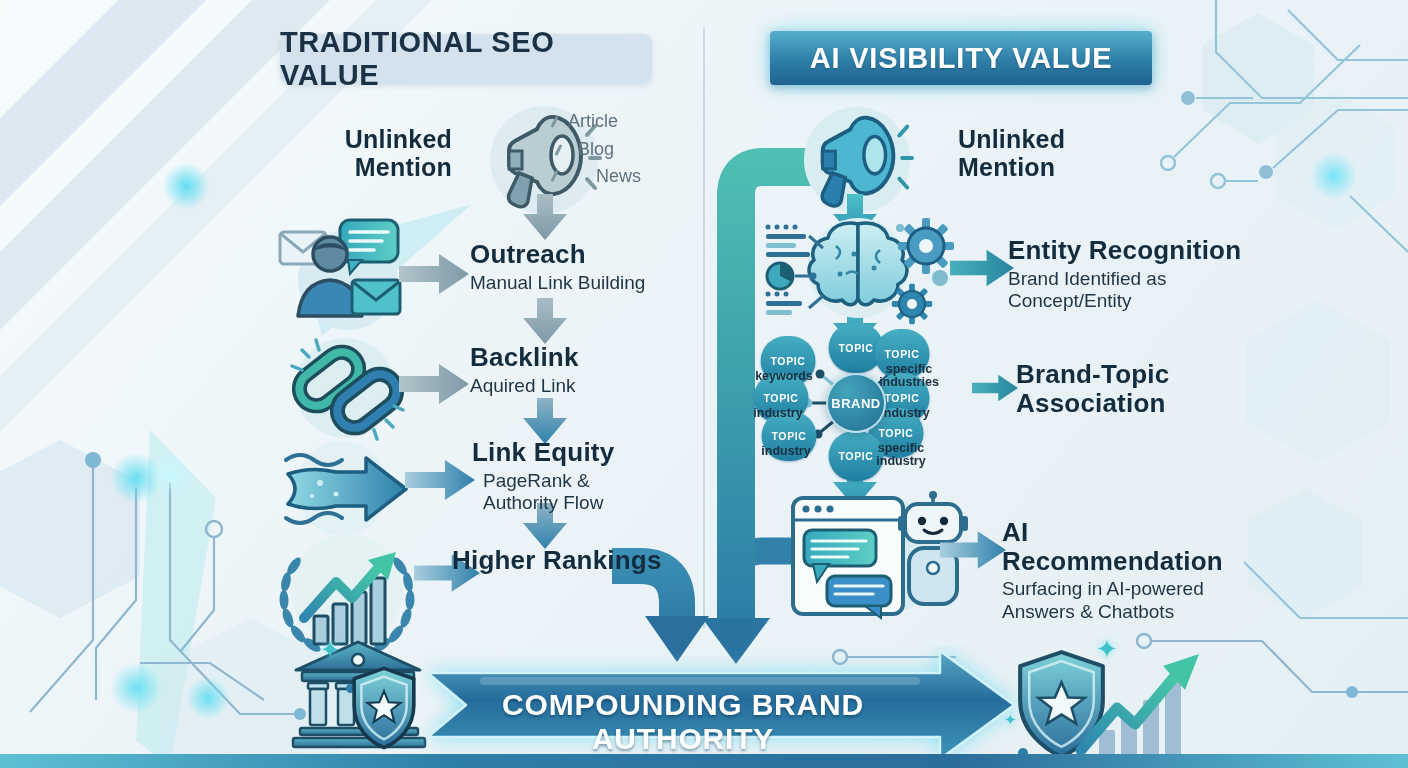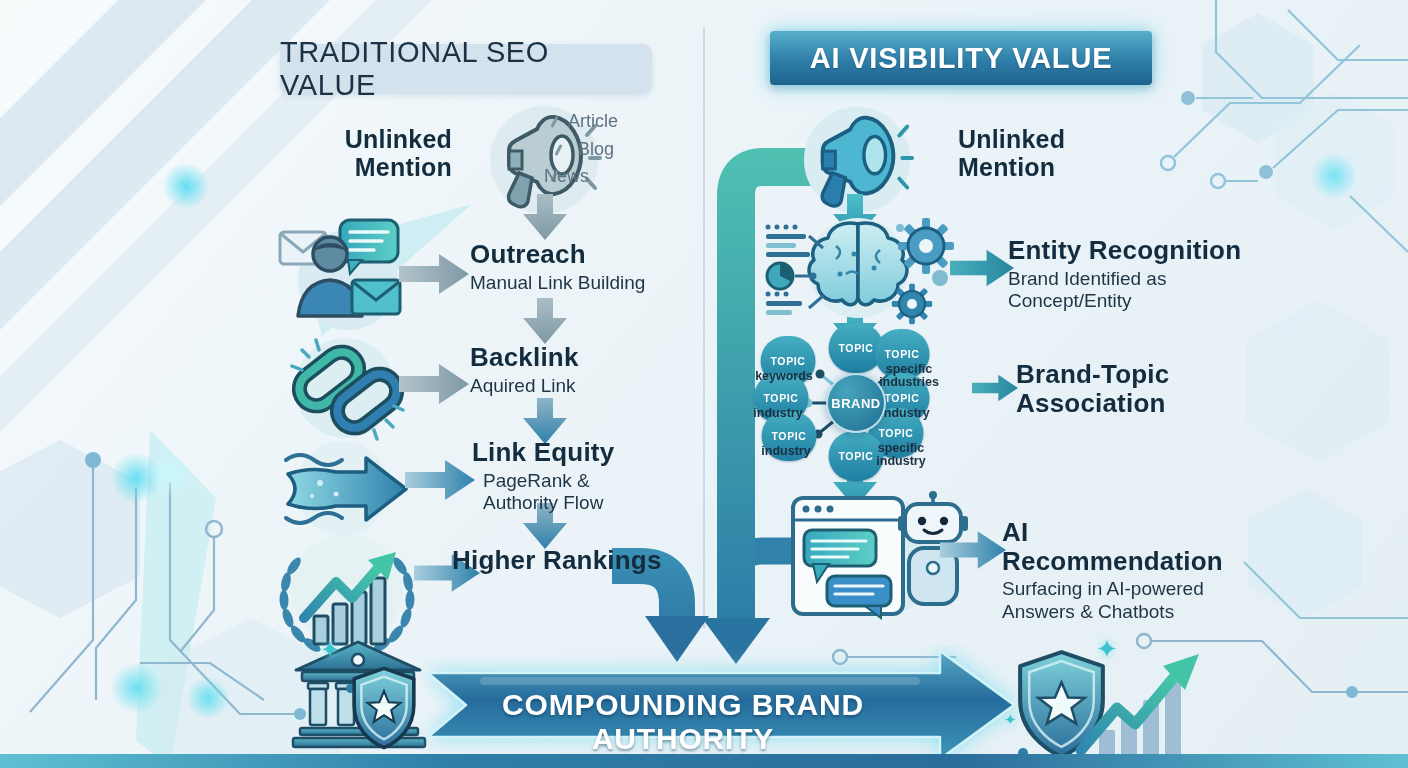--- a/index.html
+++ b/index.html
@@ -5,21 +5,21 @@
   html,body{margin:0;padding:0;background:#dfe9ee;}
   .canvas{position:relative;width:1408px;height:768px;overflow:hidden;
     font-family:"Liberation Sans", sans-serif;
     background:linear-gradient(130deg,#f7fbfc 0%,#ecf4f8 40%,#e4eff4 100%);}
   .abs{position:absolute;}
   .z0{z-index:0}.z1{z-index:1}.z2{z-index:2}.z3{z-index:3}
   .title{font-weight:800;color:#132c3e;font-size:26px;line-height:1.1;letter-spacing:.2px;}
   .subtitle{font-weight:500;color:#1f3445;font-size:19px;line-height:1.18;margin-top:3px;}
   .ctr{text-align:left;}
   .hdr-left{background:rgba(208,224,234,.92);border-radius:9px;display:flex;align-items:center;justify-content:center;
-    font-weight:400;font-size:29px;color:#1b3246;letter-spacing:.6px;box-shadow:0 2px 6px rgba(90,130,160,.18);margin-top:10px;}
+    font-weight:700;font-size:29px;color:#1b3246;letter-spacing:.6px;box-shadow:0 2px 6px rgba(90,130,160,.18);}
   .hdr-right{background:linear-gradient(180deg,#57aecb 0%,#2e7fa8 55%,#1f6290 100%);border-radius:4px;display:flex;align-items:center;justify-content:center;
     font-weight:800;font-size:29px;color:#ffffff;letter-spacing:.8px;
     box-shadow:0 0 20px rgba(110,215,240,.75),0 3px 8px rgba(30,80,110,.35);text-shadow:0 1px 2px rgba(10,50,80,.4);}
   .chan{font-size:18px;font-weight:500;color:#5f7280;line-height:1;}
   .glow{border-radius:50%;pointer-events:none;}
   .pill{position:absolute;transform:translate(-50%,-50%);background:linear-gradient(180deg,#46aec2,#1f7fa2);
     color:#fff;font-weight:800;font-size:10.5px;letter-spacing:.6px;padding:19px 10px;border-radius:999px;
     box-shadow:0 1px 2px rgba(20,60,90,.3);}
   .netlabel{position:absolute;transform:translate(-50%,0);width:78px;text-align:center;
     font-size:12.5px;font-weight:800;color:#1b2f40;line-height:1.05;}
@@ -190,21 +190,21 @@
       <div class="tick"></div>
     </div>
   <div class="abs z2" style="left:557px;top:144px">
       <div class="tick"></div>
     </div>
   <div class="abs z2" style="left:553px;top:170px">
       <div class="tick"></div>
     </div>
   <div class="abs z2 chan" style="left:568px;top:112px">Article</div>
   <div class="abs z2 chan" style="left:578px;top:140px">Blog</div>
-  <div class="abs z2 chan" style="left:544px;top:167px">News</div>
+  <div class="abs z2 chan" style="left:596px;top:167px">News</div>
 
   <svg class="abs z2" width="44" height="46" viewBox="0 0 44 46" style="left:523px;top:194px">
       <polygon points="14,0 30,0 30,20 44,20 22,46 0,20 14,20" fill="url(#gDownGray)"></polygon>
     </svg>
   <svg class="abs z2" width="44" height="46" viewBox="0 0 44 46" style="left:523px;top:298px">
       <polygon points="14,0 30,0 30,20 44,20 22,46 0,20 14,20" fill="url(#gDownGray)"></polygon>
     </svg>
   <svg class="abs z2" width="44" height="46" viewBox="0 0 44 46" style="left:523px;top:398px">
       <polygon points="14,0 30,0 30,20 44,20 22,46 0,20 14,20" fill="url(#gDownBlue)"></polygon>
     </svg>

